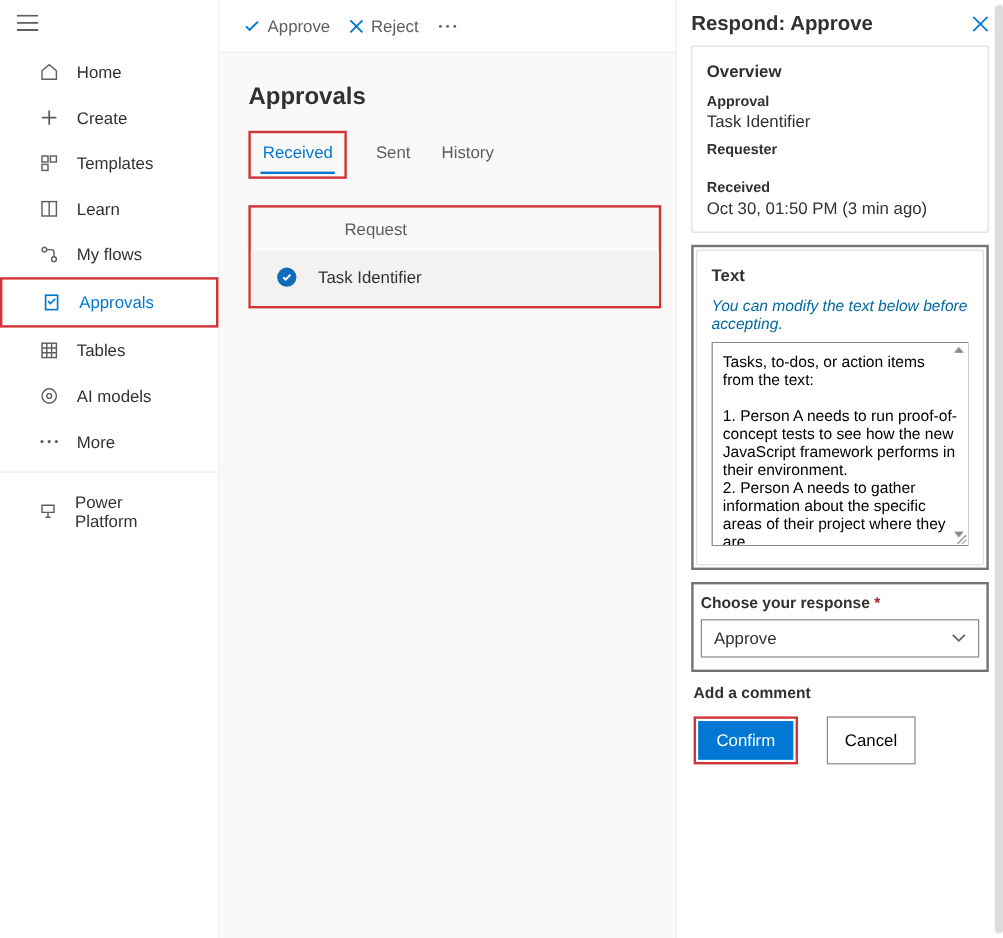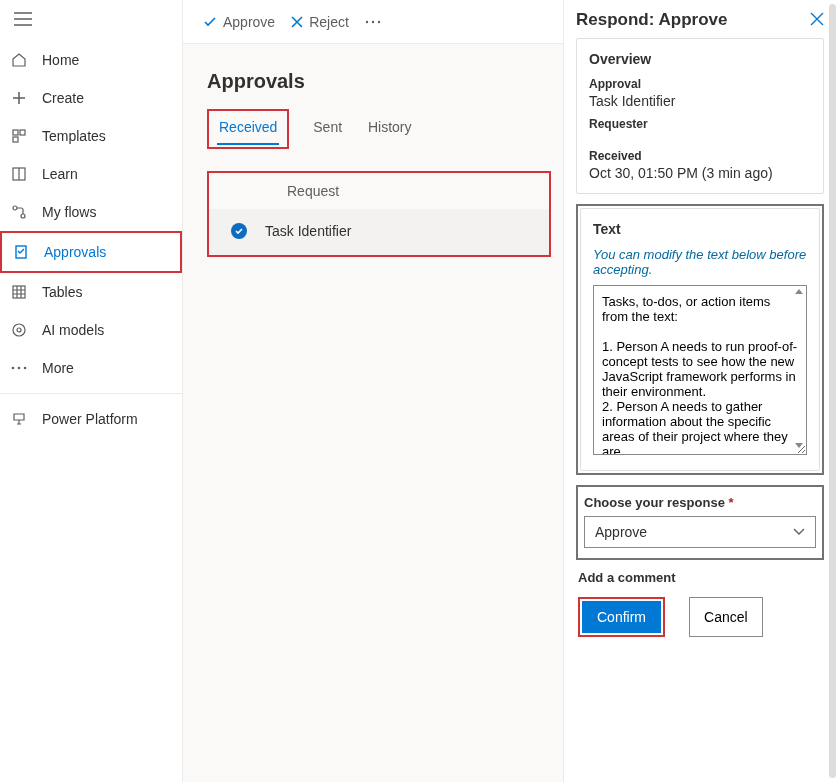--- a/index.html
+++ b/index.html
@@ -23,21 +23,21 @@
       flex-shrink: 0;
     }
     .hamburger {
       padding: 12px 14px;
       cursor: pointer;
     }
     .nav-list { list-style: none; }
     .nav-item {
       display: flex;
       align-items: center;
-      padding: 10px 10px;
+      padding: 10px 32px;
       cursor: pointer;
       color: #323130;
       gap: 14px;
     }
     .nav-item.active { color: #0078d4; }
     .nav-item .icon { width: 18px; height: 18px; display:flex; align-items:center; justify-content:center; color:#605e5c;}
     .nav-item.active .icon { color:#0078d4; }
     .nav-item span.label { font-size: 14px; }
     .hl-red { border: 2px solid #d13438; }
     .divider { border-top: 1px solid #edebe9; margin: 6px 0; }
@@ -88,21 +88,21 @@
     
     .panel {
       width: 273px;
       background:#fff;
       border-left:1px solid #edebe9;
       flex-shrink:0;
       display:flex; flex-direction:column;
       position:relative;
     }
     .panel-scroll { overflow-y:auto; padding: 10px 12px 14px; flex:1; }
-    .panel-head { display:flex; justify-content:space-between; align-items:center; margin-bottom:8px;}
+    .panel-head { display:flex; justify-content:space-between; align-items:flex-end; margin-bottom:8px;}
     .panel-title { font-size:17px; font-weight:700; }
     .close-x { color:#0078d4; cursor:pointer; }
     .card { border:1px solid #e1dfdd; border-radius:2px; padding:12px; margin-bottom:10px;}
     .card h4 { font-size:14px; font-weight:700; margin-bottom:10px;}
     .kv-label { font-size:12px; font-weight:600; margin-top:8px;}
     .kv-val { font-size:14px; margin-top:2px;}
     .hl-block { border:2px solid #737373; padding:2px; margin-bottom:10px;}
     .hint { font-style:italic; color:#0369a1; font-size:13px; margin:6px 0 8px;}
     .textarea {
       width:100%; height:170px; resize:both;

